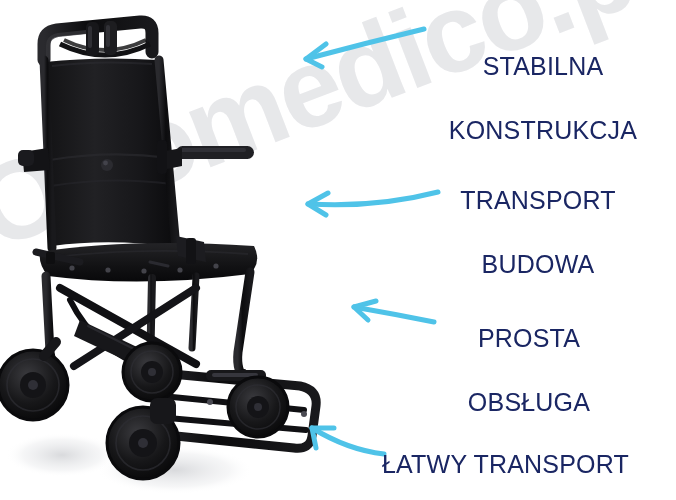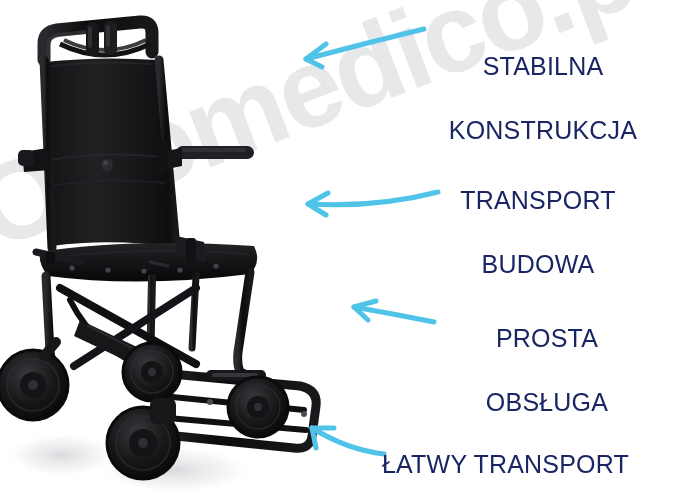--- a/index.html
+++ b/index.html
@@ -236,21 +236,21 @@
   </svg>
   <div class="callout" style="left:410px; top:152px; width:256px;">
     <div>TRANSPORT</div>
     <div>BUDOWA</div>
   </div>
 
   <svg class="arrow" style="left:346px; top:294px; width:92px; height:42px;" viewBox="0 0 92 42">
     <path d="M88 28 Q48 20 8 13" fill="none" stroke="#4fc3e8" stroke-width="5" stroke-linecap="round"></path>
     <path d="M8 13 L30 7 M8 13 L22 26" fill="none" stroke="#4fc3e8" stroke-width="5" stroke-linecap="round"></path>
   </svg>
-  <div class="callout" style="left:424px; top:290px; width:246px;">
+  <div class="callout" style="left:406px; top:290px; width:246px;">
     <div>PROSTA</div>
     <div>OBSŁUGA</div>
   </div>
 
   <svg class="arrow" style="left:302px; top:418px; width:86px; height:42px;" viewBox="0 0 86 42">
     <path d="M82 36 Q46 32 10 10" fill="none" stroke="#4fc3e8" stroke-width="5" stroke-linecap="round"></path>
     <path d="M10 10 L32 10 M10 10 L14 30" fill="none" stroke="#4fc3e8" stroke-width="5" stroke-linecap="round"></path>
   </svg>
   <div class="callout one-line" style="left:382px; top:428px; width:290px; text-align:left;margin-top:20px;">
     <div>ŁATWY TRANSPORT</div>

